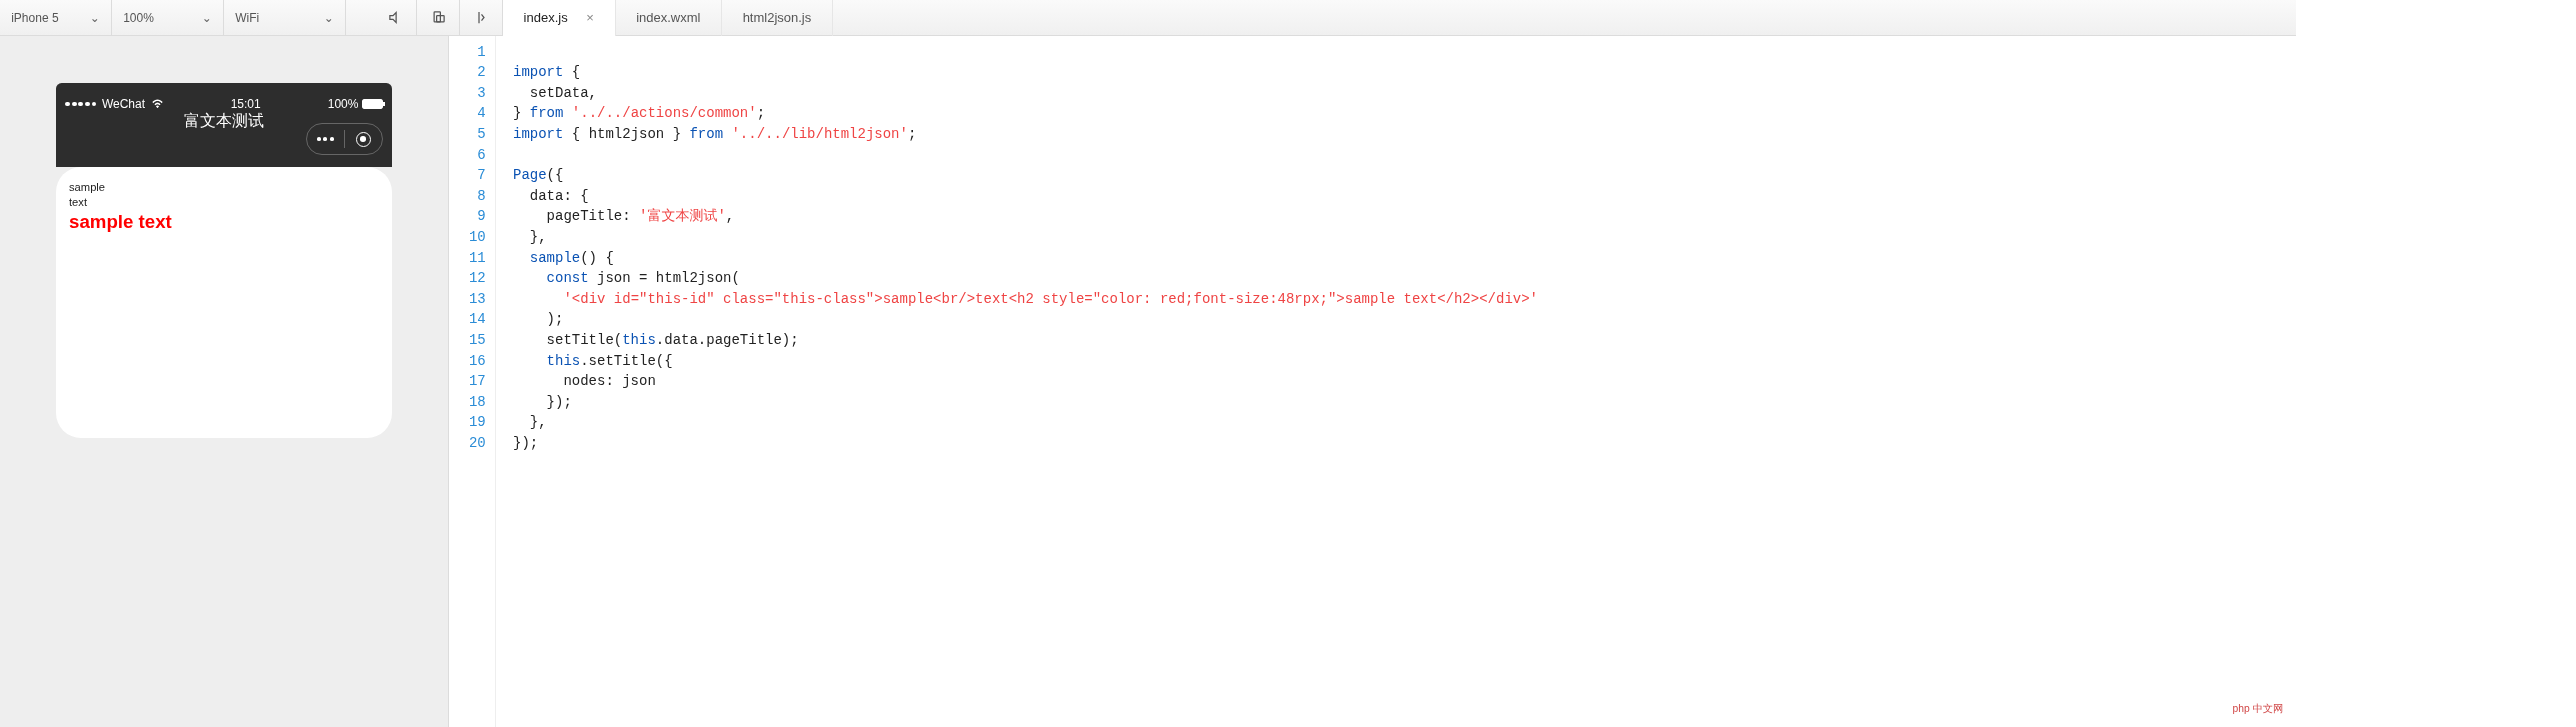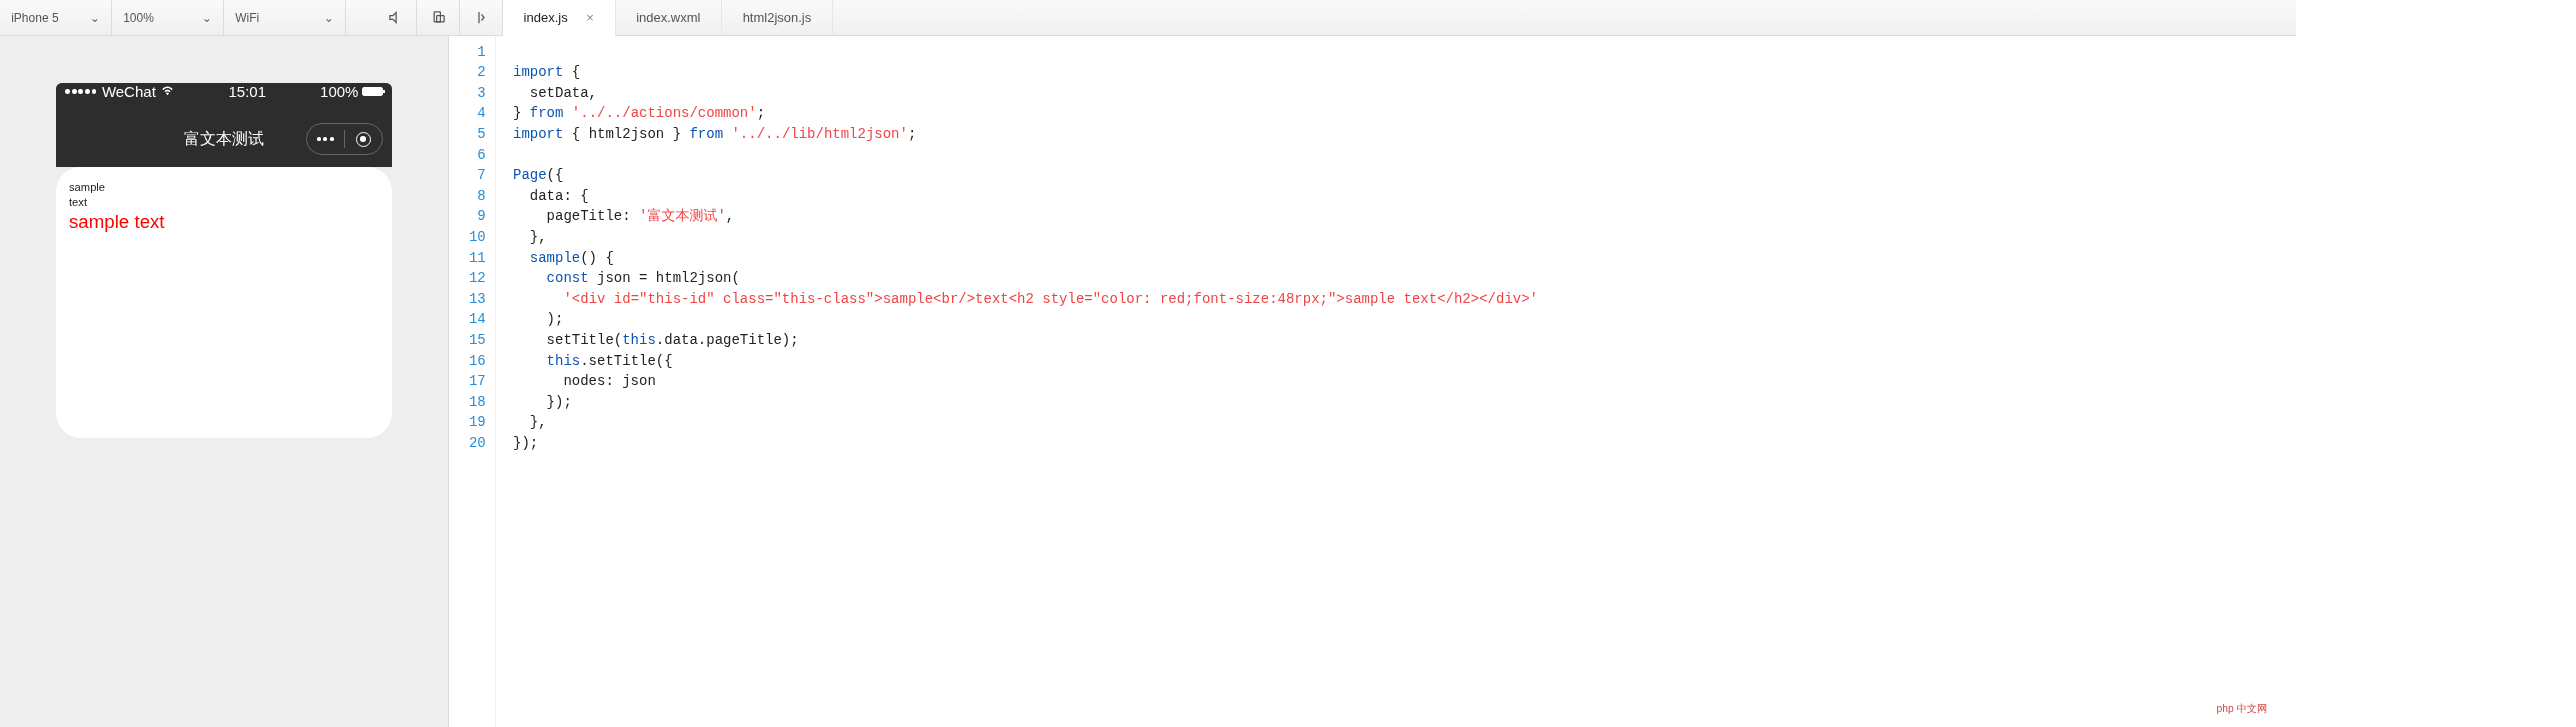--- a/index.html
+++ b/index.html
@@ -17,53 +17,53 @@
   .tab { display: flex; align-items: center; height: 100%; padding: 0 20.6px; font-size: 13px; color: #555; border-right: 0.9px solid #e6e6e6; position: relative; }
   .tab.active { background: #ffffff; color: #222; }
   .tab .close { margin-left: 18.7px; color: #888; font-size: 13px; }
 
   
   .main { display: flex; flex: 1; min-height: 0; }
 
   
   .preview-panel { width: 449px; background: #eeeeee; border-right: 0.9px solid #dcdcdc; display: flex; justify-content: center; padding-top: 47px; }
   .phone-frame { width: 336px; background: #311f50; border-radius: 5.6px 5.6px 0 0; overflow: hidden; background: transparent; }
-  .phone-statusbar { background: #2d2d2d; color: #fff; height: 28px; display: flex; align-items: flex-start; justify-content: space-between; padding: 0 9.3px; font-size: 15px; }
+  .phone-statusbar { background: #2d2d2d; color: #fff; height: 28px; display: flex; align-items: flex-end; justify-content: space-between; padding: 0 9.3px; font-size: 12px; }
   .status-left { display: flex; align-items: center; gap: 5.6px; }
   .dots { display: flex; gap: 1.9px; }
   .dots span { width: 4.7px; height: 4.7px; border-radius: 50%; background: #fff; display: inline-block; }
   .wifi-ic { font-size: 11.2px; }
   .status-right { display: flex; align-items: center; gap: 3.7px; }
   .battery { display:inline-block; width: 20.6px; height: 9.3px; border: 0.9px solid #fff; border-radius: 1.9px; position: relative; }
   .battery::after { content:""; position:absolute; right:-2.8px; top: 1.9px; width: 1.9px; height: 3.7px; background:#fff; }
   .battery .fill { background:#fff; height:100%; width:100%; display:block; }
 
-  .phone-navbar { background: #2d2d2d; color: #fff; height: 56px; display:flex; align-items:center; justify-content:center; position:relative; font-size:16px; font-weight:500; }
+  .phone-navbar { background: #2d2d2d; color: #fff; height: 56px; display:flex; justify-content:center; position:relative; font-size:16px; font-weight:500; }
   .capsule { position:absolute; right:9.3px; top:50%; transform:translateY(-50%); display:flex; align-items:center; border:0.9px solid #666; border-radius: 18.7px; height: 32px; }
   .capsule .dot3 { width: 37px; display:flex; justify-content:center; gap:2.8px; align-items:center; }
   .capsule .dot3 span { width:3.7px; height:3.7px; border-radius:50%; background:#fff;}
   .capsule .divider { width:0.9px; height: 18.7px; background:#666;}
   .capsule .target { width: 37px; display:flex; justify-content:center; align-items:center; }
   .target-ic { width:15px; height:15px; border:1.9px solid #fff; border-radius:50%; display:flex; justify-content:center; align-items:center;}
   .target-ic::after { content:""; width:5.6px; height:5.6px; background:#fff; border-radius:50%;}
 
   .phone-content { background:#fff; min-height: 271px; padding: 13px; border-radius: 25px; }
   .sample-small { font-size:11.2px; color:#222; line-height:1.3; }
-  .sample-big { color: red; font-size: 18.7px; font-weight: normal; margin-top:1.9px; }
+  .sample-big { color: red; font-size: 18.7px; font-weight: bold; margin-top:1.9px; }
 
   
   .editor { flex:1; display:flex; font-family: Menlo, Consolas, "Courier New", monospace; font-size: 14px; line-height: 20.6px; background:#fff;}
   .gutter { width: 47px; text-align:right; padding: 5.6px 9.3px 5.6px 0; color:#2a8cd6; background:#fff; border-right:0.9px solid #eee; user-select:none;}
   .code { flex:1; padding: 5.6px 0 5.6px 17px; white-space: pre; color:#222; overflow:auto;}
   .kw { color:#0a52b3; }
   .fn { color:#0a52b3; }
   .str { color:#ef4444; }
   .this { color:#0a52b3; }
 
-  .watermark { position:absolute; right: 23px; bottom: 9.3px; font-size:10.3px; color:#c33; background:#fff; padding:1.9px 5.6px; border-radius:3.7px; opacity:.9;}
+  .watermark { position:absolute; right: 7px; bottom: 9.3px; font-size:10.3px; color:#c33; background:#fff; padding:1.9px 5.6px; border-radius:3.7px; opacity:.9;}
   .app { position: relative; }
 </style>
 </head>
 <body>
 
 <div class="app">
 
   <div class="toolbar">
     <div class="tool-item" style="width:112px">
       <span>iPhone 5</span>

